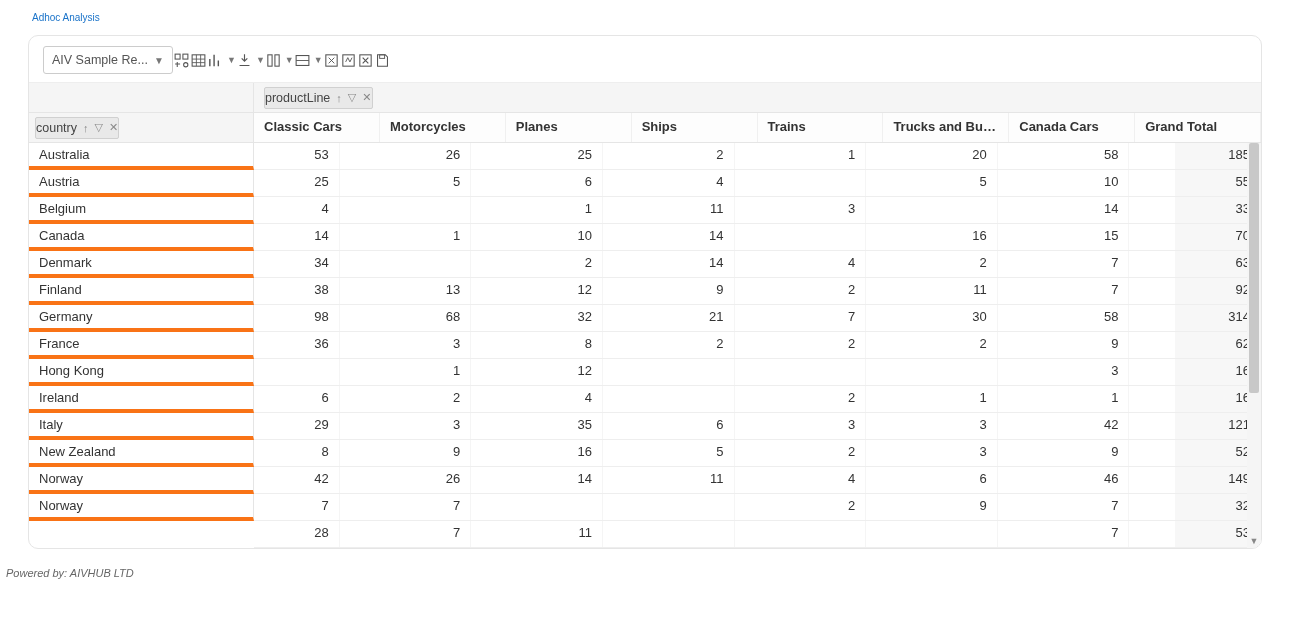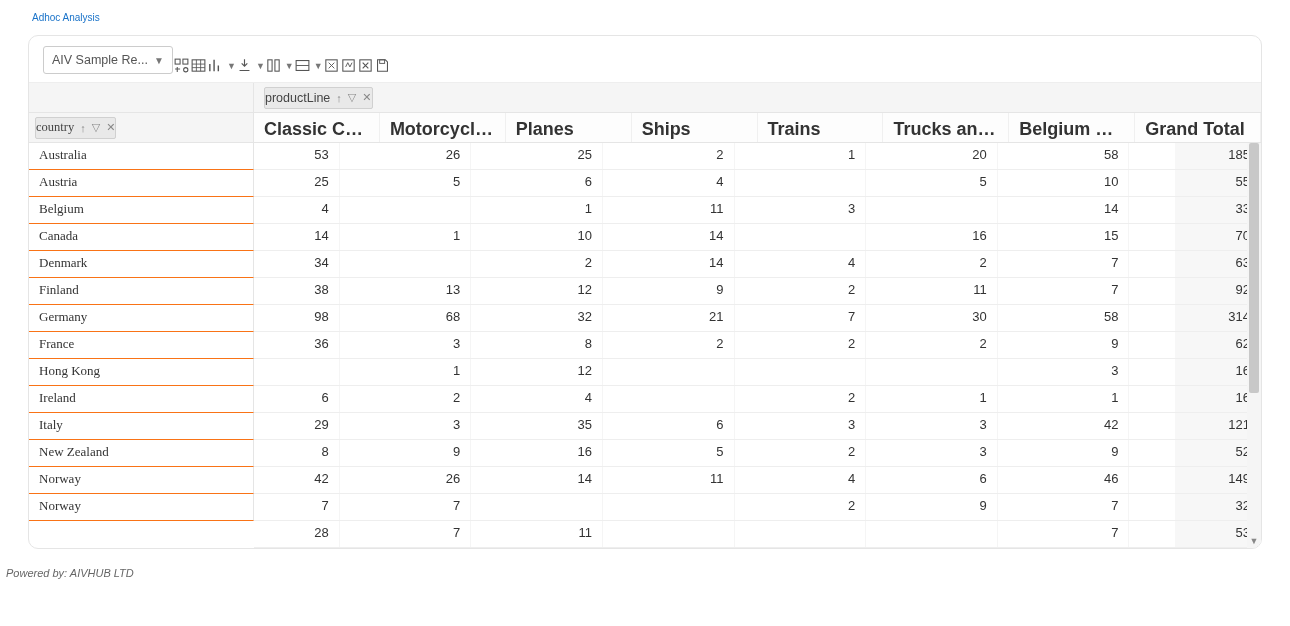--- a/index.html
+++ b/index.html
@@ -18,21 +18,21 @@
 }
 .panel {
   margin: 4px 28px 0 28px;
   border: 1px solid #e5e5e5;
   border-radius: 10px;
   background: #fff;
   overflow: hidden;
 }
 .toolbar {
   display: flex;
-  align-items: flex-end;
+  align-items: center;
   padding: 10px 14px 8px 14px;
   border-bottom: 1px solid #eee;
 }
 .datasource-select {
   width: 130px;
   height: 28px;
   border: 1px solid #ccc;
   border-radius: 3px;
   display: flex;
   align-items: center;
@@ -47,21 +47,21 @@
   color: #555;
   display: inline-flex;
   align-items: center;
   gap: 3px;
   cursor: pointer;
   fill: #555;
 }
 .tb-btn svg { width: 17px; height: 17px; }
 .tb-btn .dchev { font-size: 9px; color: #777; }
 .grid-wrap { display: flex; }
-.row-area { width: 225px; flex: 0 0 225px; font-family: Liberation Serif, serif; }
+.row-area { width: 225px; flex: 0 0 225px; }
 .col-area { flex: 1; position: relative; }
 .field-zone {
   height: 30px;
   background: #f5f5f5;
   border-bottom: 1px solid #e5e5e5;
   border-right: 1px solid #e5e5e5;
 }
 .col-field-zone {
   height: 30px;
   background: #f5f5f5;
@@ -96,21 +96,21 @@
   display: flex;
   height: 30px;
   border-bottom: 1px solid #e5e5e5;
   background: #fdfdfd;
 }
 .hcell {
   flex: 1;
   padding: 6px 10px;
   font-weight: 600;
   color: #333;
-  font-size: 18px;
+  font-size: 13px;
   white-space: nowrap;
   overflow: hidden;
   text-overflow: ellipsis;
   border-right: 1px solid #f0f0f0;
 }
 .gt-col { font-weight: 600; }
 .data-rows { }
 .drow {
   display: flex;
   height: 27px;
@@ -125,21 +125,21 @@
   font-size: 13px;
   color: #333;
   border-right: 1px solid #f5f5f5;
 }
 .dcell.gt { background: #f7f7f7; font-weight: 500; }
 .row-label {
   height: 27px;
   padding: 4px 10px;
   font-size: 13px;
   color: #333;
-  border-bottom: 1px solid #f97316;
+  border-bottom: 4px solid #f97316;
   border-right: 1px solid #e5e5e5;
 }
 .scrollbar {
   position: absolute;
   right: 0; top: 60px; bottom: 0;
   width: 14px;
   background: #f5f5f5;
 }
 .scrollthumb {
   position: absolute;
@@ -283,21 +283,21 @@
           <span class="chip-ctrl">✕</span>
         </div>
       </div>
       <div class="header-row" id="col-headers">
           <div class="hcell">Classic Cars</div>
           <div class="hcell">Motorcycles</div>
           <div class="hcell">Planes</div>
           <div class="hcell">Ships</div>
           <div class="hcell">Trains</div>
           <div class="hcell">Trucks and Bus...</div>
-          <div class="hcell">Belgium Cars</div>
+          <div class="hcell">Canada Cars</div>
           <div class="hcell gt-col">Grand Total</div>
         </div>
       <div class="data-rows" id="data-rows">
           <div class="drow">
             <div class="dcell">53</div>
             <div class="dcell">26</div>
             <div class="dcell">25</div>
             <div class="dcell">2</div>
             <div class="dcell">1</div>
             <div class="dcell">20</div>

